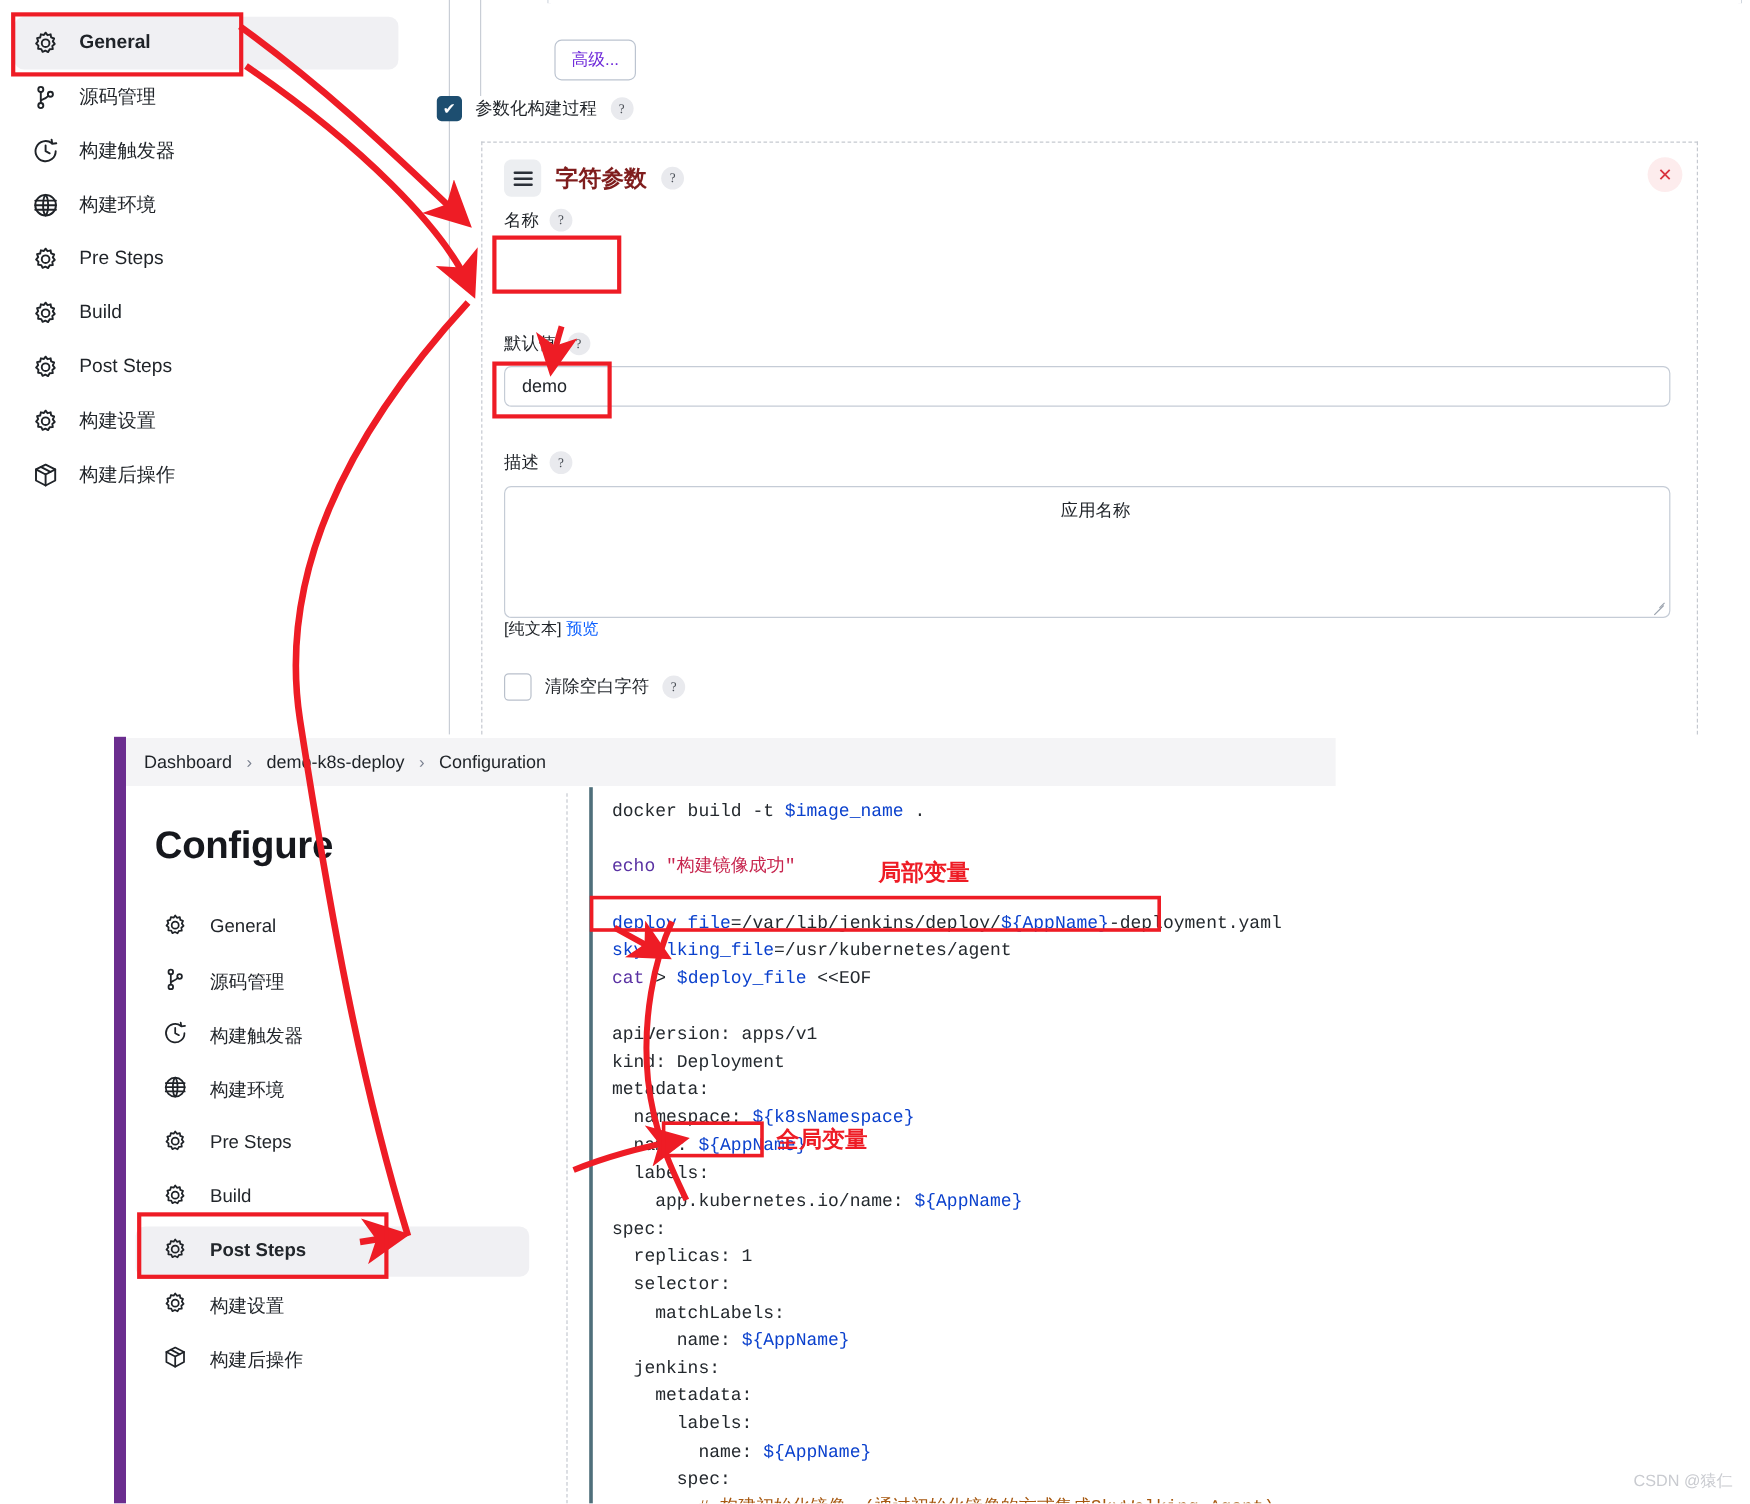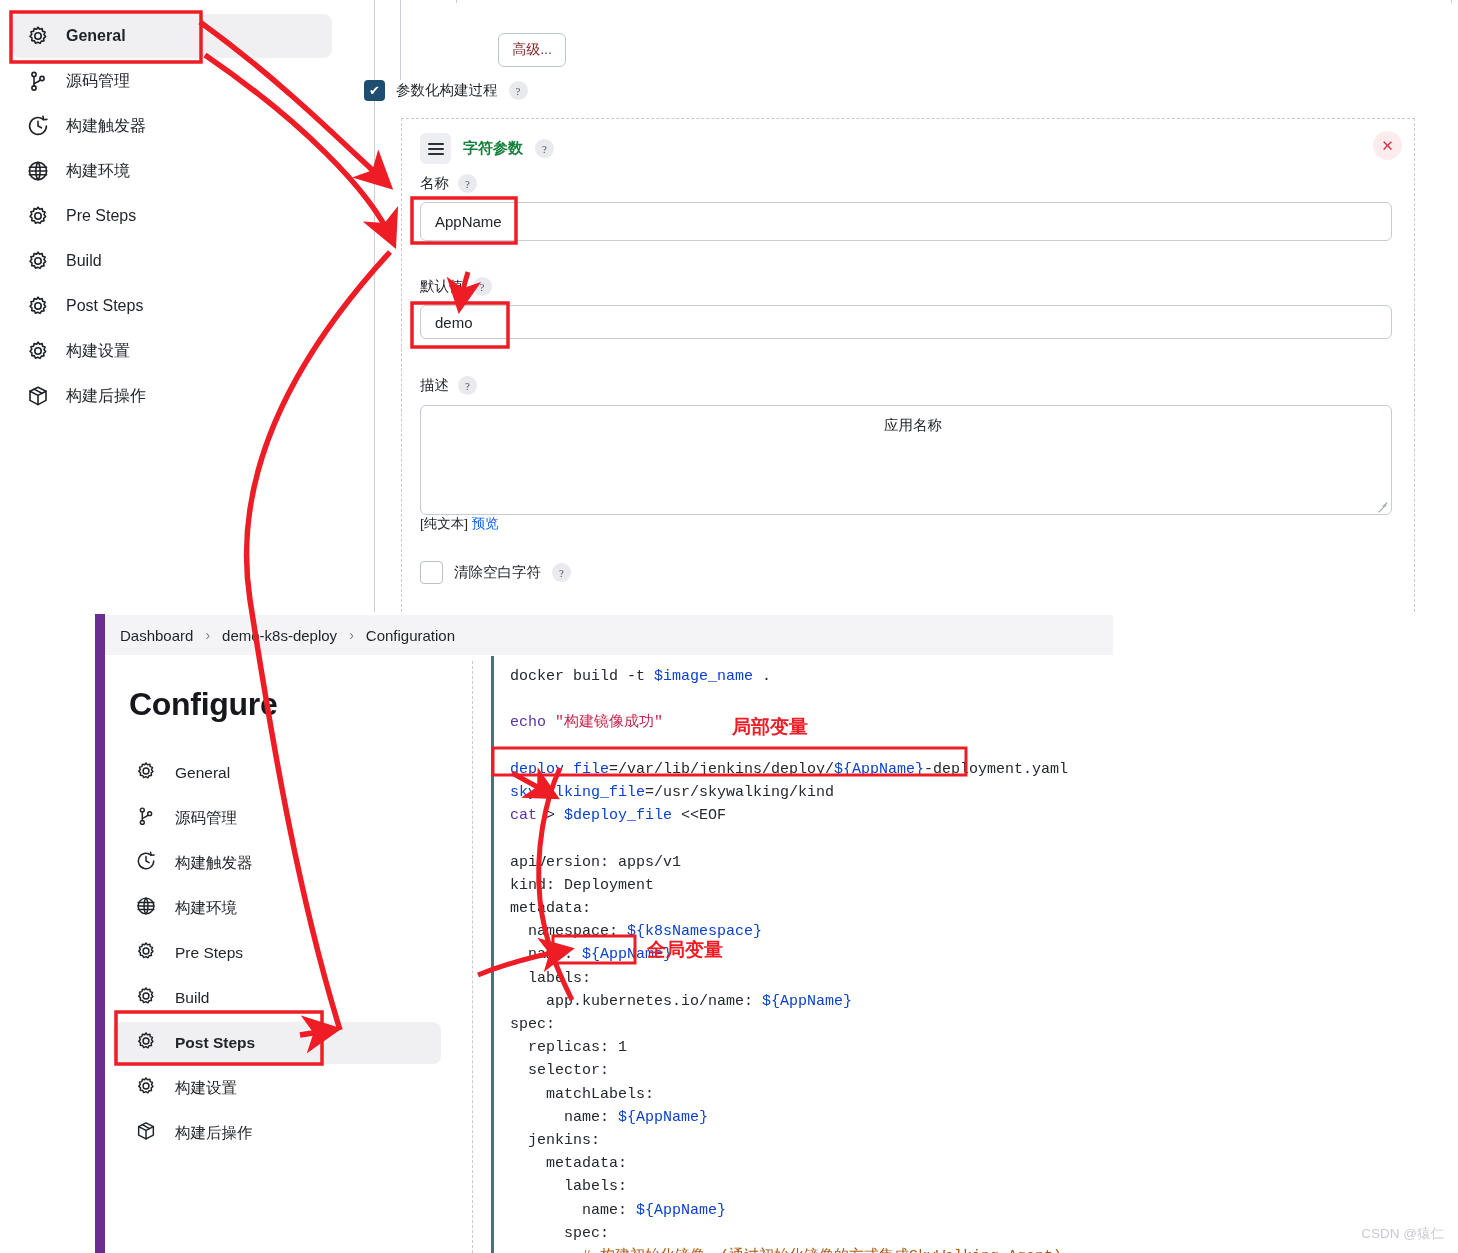--- a/index.html
+++ b/index.html
@@ -22,21 +22,21 @@
   
   #top-form{position:absolute;left:360px;top:0;width:1098px;height:612px;}
   .vline{position:absolute;width:1px;background:#c9ced6;}
   .topfield-stub{
     position:absolute;left:96px;top:-12px;width:994px;height:14px;
     border:1px solid #c5ccd6;border-bottom:none;border-radius:6px 6px 0 0;background:#fff;
   }
   .adv-btn{
     position:absolute;left:102px;top:33px;width:66px;height:32px;
     border:1px solid #bcc4d0;border-radius:6px;background:#fff;
-    font-size:14px;color:#7f1d1d;display:flex;align-items:center;justify-content:center;margin-left:36px;
+    font-size:14px;color:#6d28d9;display:flex;align-items:center;justify-content:center;
   }
   .chk-row{position:absolute;left:4px;top:80px;display:flex;align-items:center;gap:11px;}
   .chk-box{
     width:21px;height:21px;border-radius:4px;background:#1d4e70;
     display:flex;align-items:center;justify-content:center;color:#fff;font-size:13px;
   }
   .chk-box.empty{background:#fff;border:1px solid #b9c0cb;}
   .chk-label{font-size:14.5px;color:#1f2328;}
   .q-mark{
     width:19px;height:19px;border-radius:50%;background:#e9eaee;color:#4a4f57;
@@ -46,21 +46,21 @@
   .param-panel{
     position:absolute;left:41px;top:118px;width:1014px;height:494px;
     border:1.5px dashed #c5c9d0;border-bottom:none;box-sizing:border-box;
   }
   .panel-head{position:absolute;left:18px;top:14px;display:flex;align-items:center;gap:12px;}
   .drag-handle{
     width:31px;height:31px;border-radius:6px;background:#eceef1;
     display:flex;flex-direction:column;align-items:center;justify-content:center;gap:3px;
   }
   .drag-handle i{display:block;width:16px;height:2px;background:#2b3038;border-radius:1px;}
-  .panel-title{font-size:15px;color:#15803d;font-weight:600;}
+  .panel-title{font-size:19px;color:#7f1d1d;font-weight:600;}
   .close-btn{
     position:absolute;right:12px;top:12px;width:29px;height:29px;border-radius:50%;
     background:#fdeced;color:#d9333f;font-size:15px;
     display:flex;align-items:center;justify-content:center;
   }
   .fld-label{position:absolute;display:flex;align-items:center;gap:9px;font-size:14.5px;color:#1f2328;}
   .fld-input{
     position:absolute;border:1px solid #c5ccd6;border-radius:6px;background:#fff;
     font-size:15px;color:#22262b;display:flex;align-items:center;padding-left:14px;
     box-sizing:border-box;
@@ -244,21 +244,20 @@
         </div>
       <span class="panel-title">字符参数</span>
       <span class="q-mark">?</span>
     </div>
     <div class="close-btn">✕</div>
 
     <div class="fld-label" style="left:18px;top:55px;">
       <span>名称</span>
       <span class="q-mark">?</span>
     </div>
-    <div class="fld-input" style="left:18px;top:83px;width:972px;height:39px;">AppName</div>
 
     <div class="fld-label" style="left:18px;top:158px;">
       <span>默认值</span>
       <span class="q-mark">?</span>
     </div>
     <div class="fld-input" style="left:18px;top:186px;width:972px;height:34px;">demo</div>
 
     <div class="fld-label" style="left:18px;top:257px;">
       <span>描述</span>
       <span class="q-mark">?</span>
@@ -363,21 +362,21 @@
         <span>构建后操作</span>
       </div>
     </div>
   <div class="dash-v"></div>
   <div id="code-pane">
     <div class="code"><span class="c-pln">docker build </span><span class="c-pln">-t </span><span class="c-var">$image_name</span><span class="c-pln"> .</span>
 
 <span class="c-kw">echo</span><span class="c-pln"> </span><span class="c-str">"构建镜像成功"</span>
 
 <span class="c-var">deploy_file</span><span class="c-pln">=/var/lib/jenkins/deploy/</span><span class="c-var">${AppName}</span><span class="c-pln">-deployment.yaml</span>
-<span class="c-var">skywalking_file</span><span class="c-pln">=/usr/skywalking/kind</span>
+<span class="c-var">skywalking_file</span><span class="c-pln">=/usr/kubernetes/agent</span>
 <span class="c-kw">cat</span><span class="c-pln"> &gt; </span><span class="c-var">$deploy_file</span><span class="c-pln"> &lt;&lt;EOF</span>
 
 <span class="c-pln">apiVersion: apps/v1</span>
 <span class="c-pln">kind: Deployment</span>
 <span class="c-pln">metadata:</span>
 <span class="c-pln">  namespace: </span><span class="c-var">${k8sNamespace}</span>
 <span class="c-pln">  name: </span><span class="c-var">${AppName}</span>
 <span class="c-pln">  labels:</span>
 <span class="c-pln">    app.kubernetes.io/name: </span><span class="c-var">${AppName}</span>
 <span class="c-pln">spec:</span>

